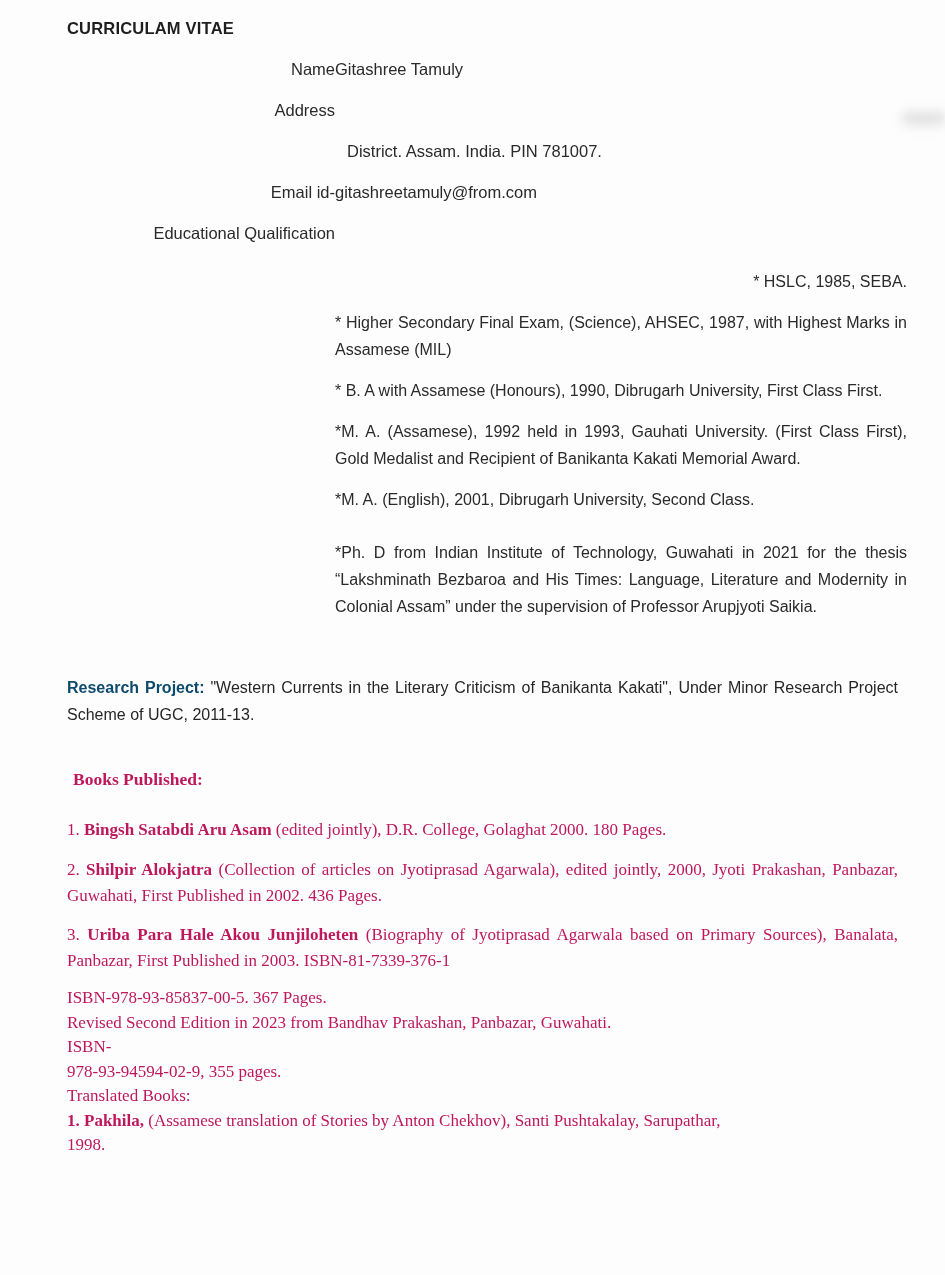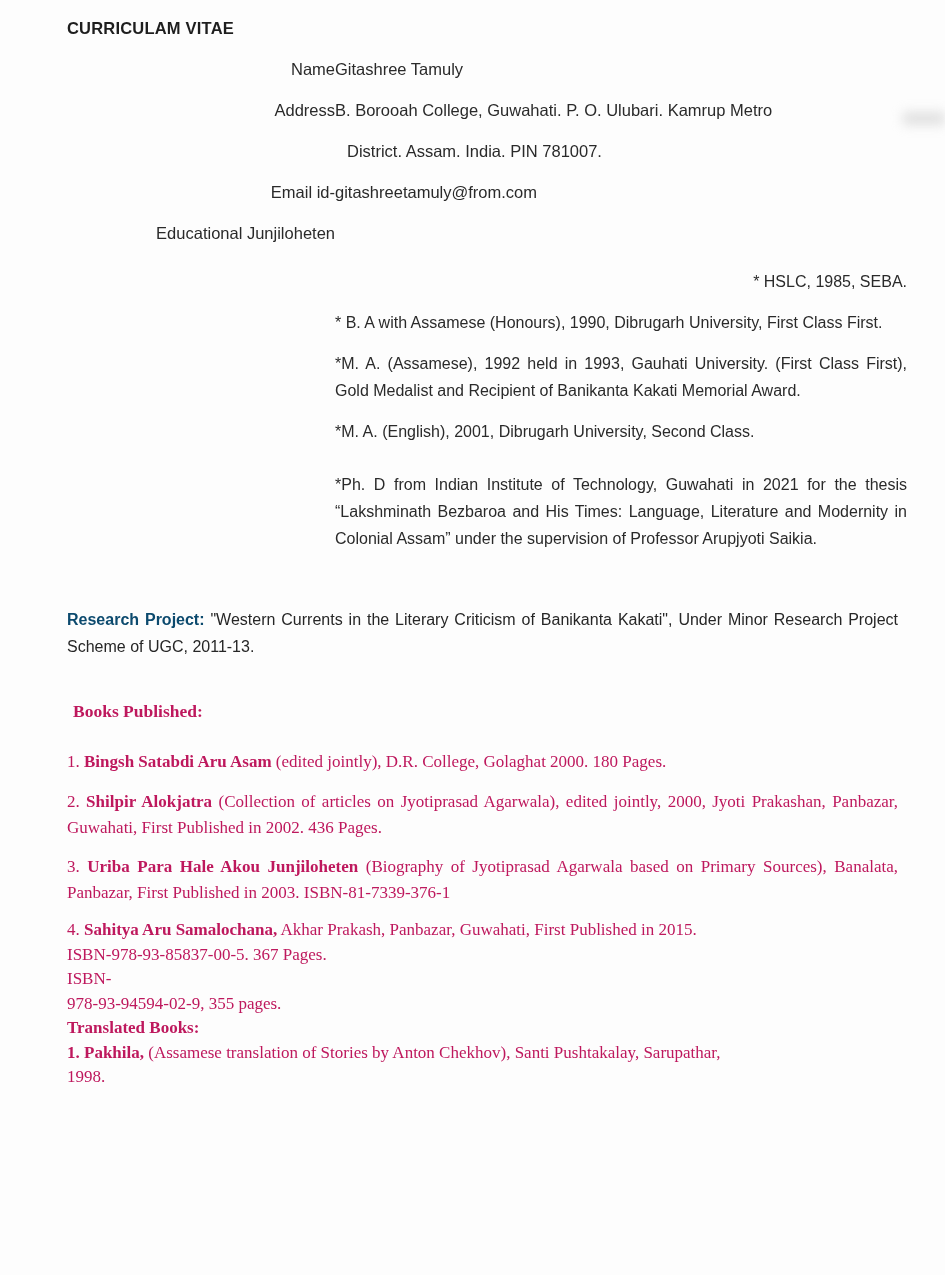--- a/index.html
+++ b/index.html
@@ -50,21 +50,21 @@
     margin-top: 42px; padding-left: 6px;
     font-size: 17.5px; font-weight: 700; line-height: 18px;
   }
   .book { margin: 14px 0 0 0; font-size: 17px; line-height: 26px; text-align: justify; }
   .book.b1 { margin-top: 29px; text-align: left; }
   .book.b3 { margin-top: 13px; }
   .book4 { margin-top: 12px; font-size: 17px; line-height: 24.5px; }
   .book4 p { margin: 0; }
   .tail { font-size: 17px; line-height: 24.5px; }
   .tail p, .tail .tb-heading { margin: 0; }
-  .tb-heading { font-weight: 700; }
+  .tb-heading { font-weight: 400; }
   strong.bk { font-weight: 700; }
   
   .artifact {
     position: absolute; right: 0; top: 112px;
     width: 42px; height: 13px;
     background: #c7c7c7; filter: blur(6px); opacity: .55;
   }
 </style>
 </head>
 <body>
@@ -73,58 +73,58 @@
 
   <div class="title">CURRICULAM VITAE</div>
 
   <div>
     <div class="info-row">
       <div class="info-label">Name</div>
       <div class="info-value">Gitashree Tamuly</div>
     </div>
     <div class="info-row">
       <div class="info-label">Address</div>
-      <div class="info-value">B. Borooah College, Guwahati. P. O. Ulubari. Kamrup Metro</div>
     </div>
     <div class="info-row">
       <div class="info-label"></div>
       <div class="info-value indent2">District. Assam. India. PIN 781007.</div>
     </div>
     <div class="info-row">
       <div class="info-label">Email id-</div>
       <div class="info-value">gitashreetamuly@from.com</div>
     </div>
     <div class="info-row">
-      <div class="info-label">Educational Junjiloheten</div>
+      <div class="info-label">Educational Qualification</div>
       <div class="info-value"></div>
     </div>
   </div>
 
   <div class="edu">
     <p class="first">* HSLC, 1985, SEBA.</p>
+    <p>* Higher Secondary Final Exam, (Science), AHSEC, 1987, with Highest Marks in Assamese (MIL)</p>
     <p>* B. A with Assamese (Honours), 1990, Dibrugarh University, First Class First.</p>
     <p>*M. A. (Assamese), 1992 held in 1993, Gauhati University. (First Class First), Gold Medalist and Recipient of Banikanta Kakati Memorial Award.</p>
     <p class="single">*M. A. (English), 2001, Dibrugarh University, Second Class.</p>
     <p class="phd">*Ph. D from Indian Institute of Technology, Guwahati in 2021 for the thesis “Lakshminath Bezbaroa and His Times: Language, Literature and Modernity in Colonial Assam” under the supervision of Professor Arupjyoti Saikia.</p>
   </div>
 
   <p class="research"><strong>Research Project:</strong><span> "Western Currents in the Literary Criticism of Banikanta Kakati", Under  Minor Research Project Scheme of UGC, 2011-13.</span></p>
 
   <div class="books">
     <div class="books-heading">Books Published:</div>
 
     <p class="book b1"><span>1. </span><strong class="bk">Bingsh Satabdi Aru Asam</strong><span> (edited jointly), D.R. College, Golaghat 2000. 180 Pages.</span></p>
 
     <p class="book b2"><span>2. </span><strong class="bk">Shilpir Alokjatra</strong><span> (Collection of articles on Jyotiprasad Agarwala), edited jointly, 2000, Jyoti Prakashan, Panbazar, Guwahati, First Published in 2002. 436 Pages.</span></p>
 
     <p class="book b3"><span>3. </span><strong class="bk">Uriba Para Hale Akou Junjiloheten</strong><span> (Biography of Jyotiprasad Agarwala based on Primary Sources), Banalata, Panbazar, First Published in 2003. ISBN-81-7339-376-1</span></p>
 
     <div class="book4">
-      <p><span>4. </span><strong class="bk">Sahitya Aru Samalochana,</strong><span> Akhar Prakash, Panbazar, Guwahati, First Published in 2015.</span></p>
       <p>ISBN-978-93-85837-00-5. 367 Pages.</p>
+      <p>Revised Second Edition in 2023 from Bandhav Prakashan, Panbazar, Guwahati.</p>
       <p>ISBN-</p>
       <p>978-93-94594-02-9, 355 pages.</p>
     </div>
 
     <div class="tail">
       <div class="tb-heading">Translated Books:</div>
       <p><strong class="bk">1. Pakhila,</strong><span> (Assamese translation of Stories by Anton Chekhov), Santi Pushtakalay, Sarupathar,</span></p>
       <p>1998.</p>
     </div>
   </div>

